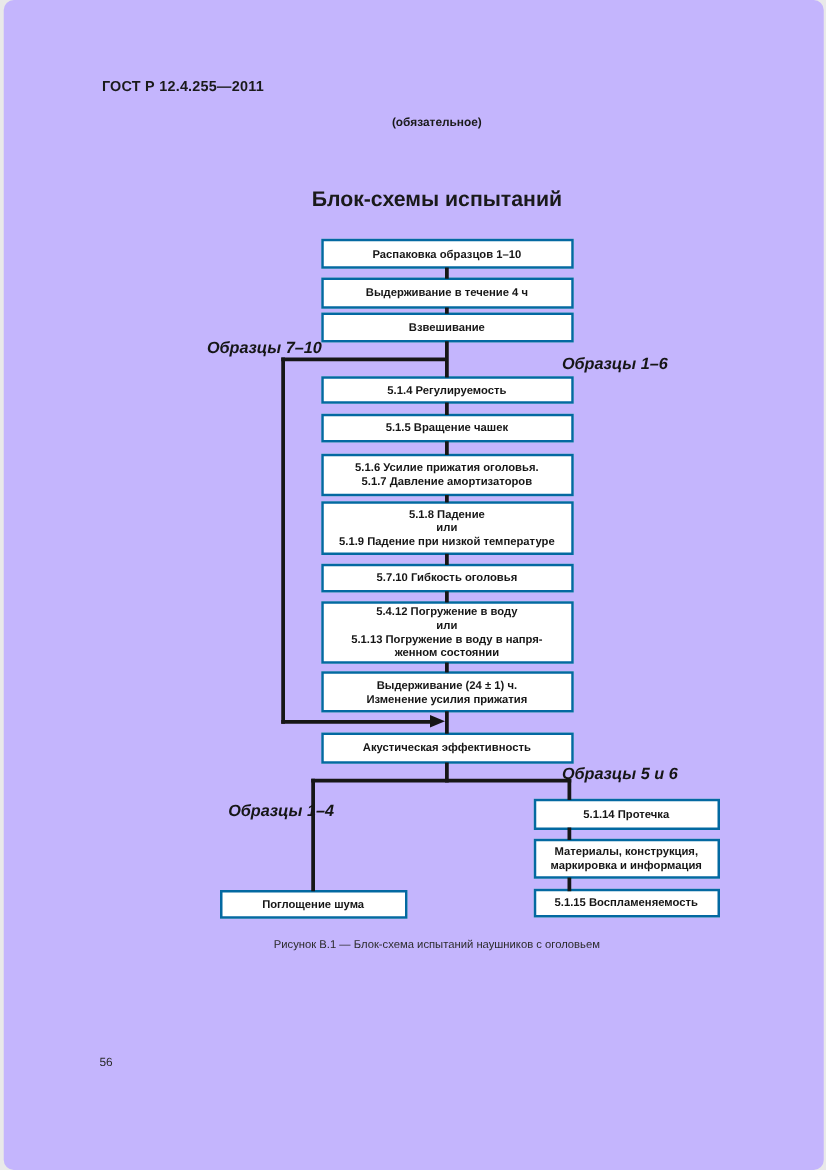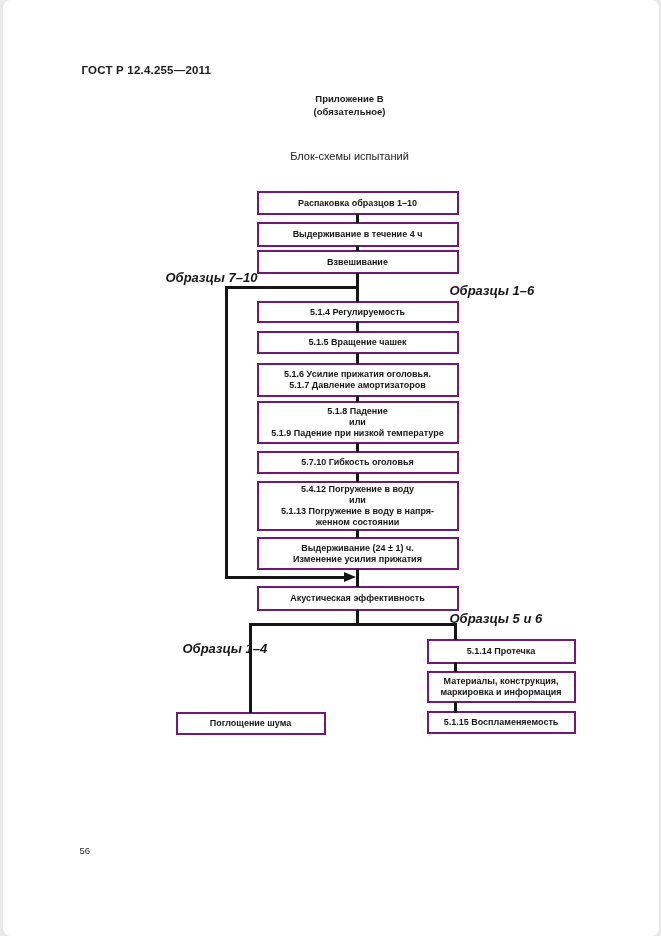--- a/index.html
+++ b/index.html
@@ -1,43 +1,42 @@
 <!DOCTYPE html>
 <html><head>
 <meta charset="utf-8">
 <style>
   html,body{margin:0;padding:0;background:#e9e9e9;}
-  .page{position:relative;width:656px;height:936px;background:#ffffff;border-radius:8px;
+  .page{position:relative;width:656px;height:936px;background:#c4b5fd;border-radius:8px;
         font-family:"Liberation Sans",sans-serif;color:#1a1a1a;overflow:hidden;margin:0 auto;}
   .doc-code{position:absolute;left:79px;top:64px;font-size:11.5px;font-weight:bold;letter-spacing:.2px;}
   .centered{position:absolute;text-align:center;}
   .appendix{left:231px;width:232px;top:92px;font-size:9.5px;font-weight:bold;line-height:13px;}
-  .title{left:181px;width:332px;top:150px;font-size:11px;font-weight:normal;}
-  .fbox{position:absolute;box-sizing:border-box;border:2px solid #701a75;background:#fff;
+  .title{left:181px;width:332px;top:150px;font-size:17px;font-weight:bold;}
+  .fbox{position:absolute;box-sizing:border-box;border:2px solid #0369a1;background:#fff;
         display:flex;flex-direction:column;justify-content:center;align-items:center;
         text-align:center;font-size:9px;font-weight:bold;line-height:11px;color:#161616;}
   .fbox div{white-space:nowrap;}
   .chain{left:254px;width:202px;}
   .rbox{left:377px;width:149px;margin-left:47px;}
   .ln{position:absolute;background:#161616;}
   .lbl{position:absolute;font-size:13px;font-weight:bold;white-space:nowrap;color:#161616;font-style:italic;}
   .arrow{position:absolute;width:0;height:0;border-top:5px solid transparent;
          border-bottom:5px solid transparent;border-left:12px solid #161616;}
   .caption{left:131px;width:432px;top:750px;font-size:9px;color:#2b2b2b;}
   .pagenum{position:absolute;left:77px;top:845px;font-size:9.5px;color:#2b2b2b;}
 </style>
 </head>
 <body>
 
 <div class="page">
 
   <div class="doc-code">ГОСТ Р 12.4.255—2011</div>
 
   <div class="centered appendix">
-    <div>Приложение В</div>
     <div>(обязательное)</div>
   </div>
 
   <div class="centered title">Блок-схемы испытаний</div>
 
   <div>
 
     <div class="fbox chain" style="top:191px;height:24px">
       <div>Распаковка образцов 1–10</div>
     </div>
@@ -117,16 +116,17 @@
     <div class="arrow" style="left:341px;top:572px"></div>
 
     <div class="ln" style="left:246px;top:623px;width:208px;height:3px"></div>
     <div class="ln" style="left:246px;top:623px;width:3px;height:90px"></div>
     <div class="ln" style="left:451px;top:623px;width:3px;height:17px"></div>
     <div class="ln" style="left:451px;top:662px;width:3px;height:10px"></div>
     <div class="ln" style="left:451px;top:702px;width:3px;height:11px"></div>
 
   </div>
 
+  <div class="centered caption">Рисунок В.1 — Блок-схема испытаний наушников с оголовьем</div>
 
   <div class="pagenum">56</div>
 
 </div>
 
 </body></html>

